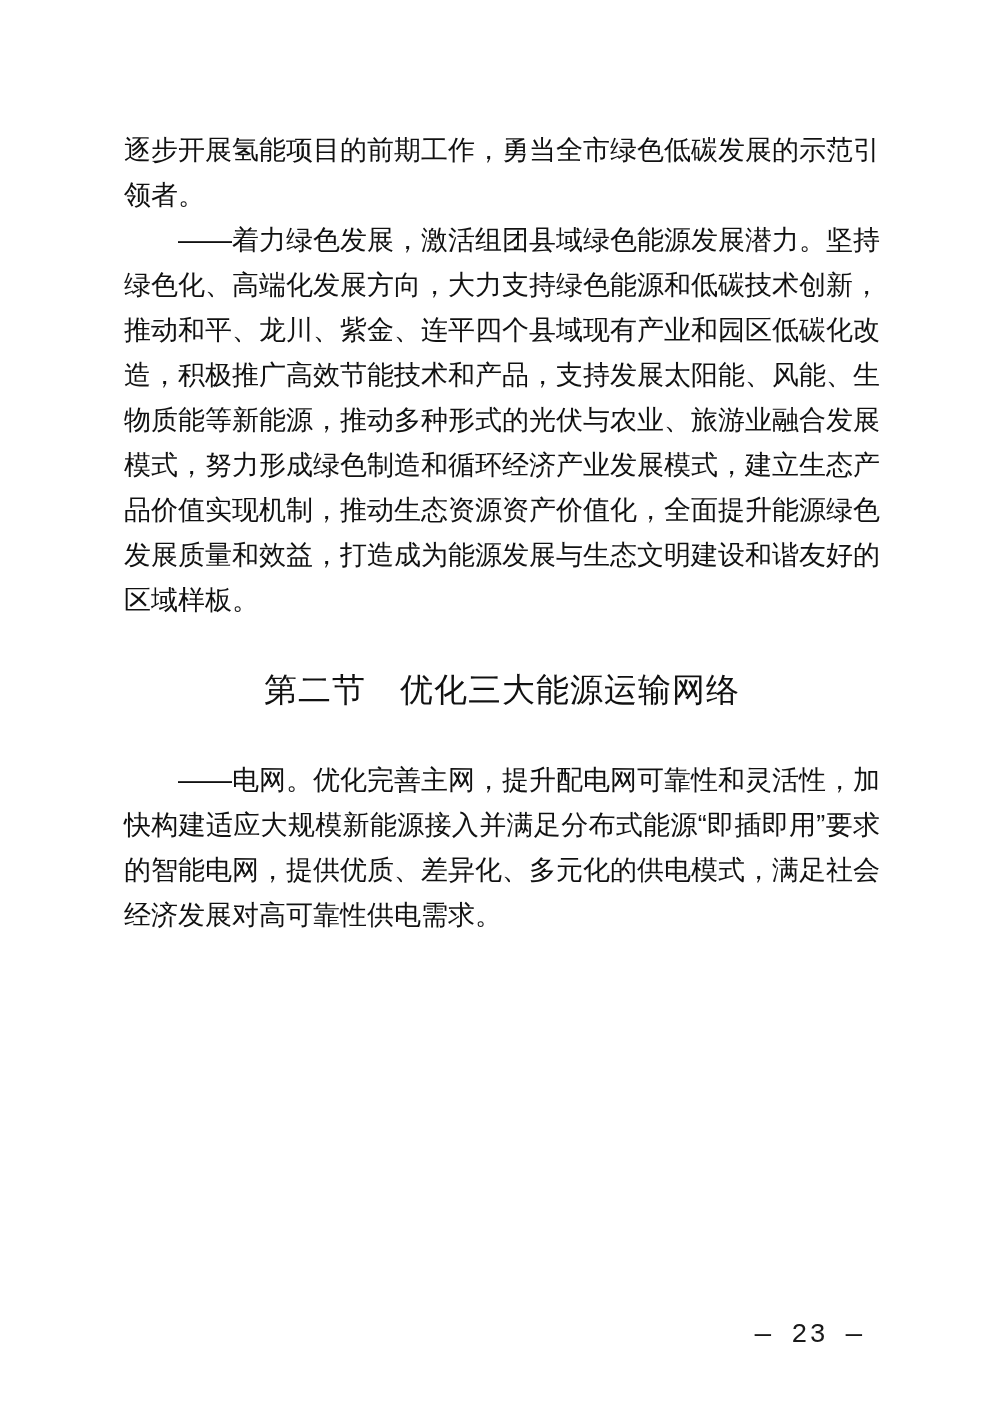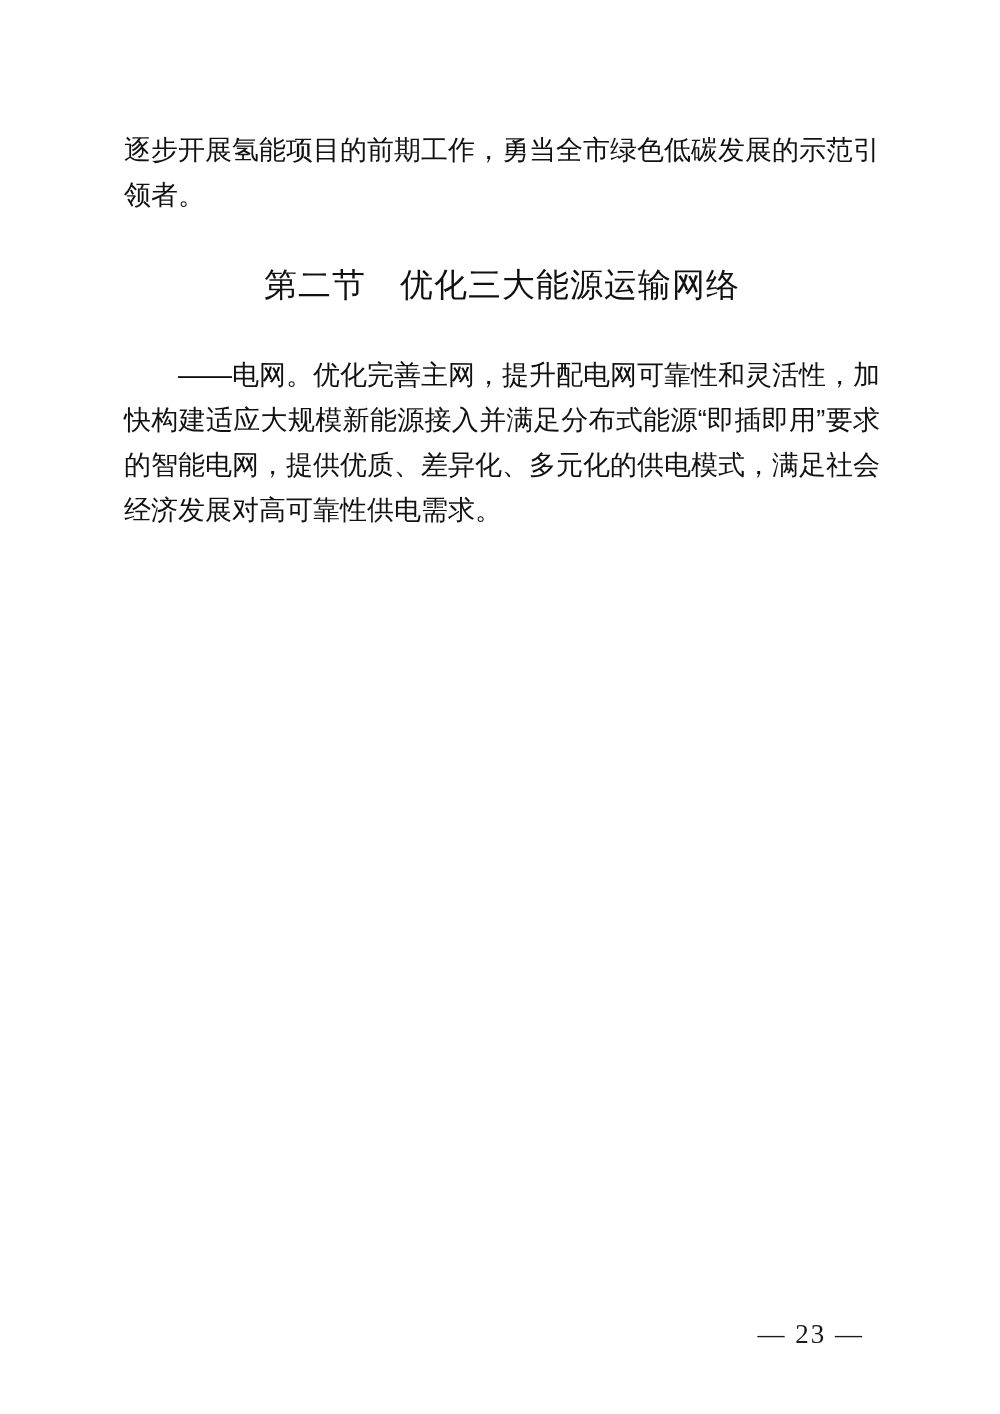--- a/index.html
+++ b/index.html
@@ -39,29 +39,30 @@
     font-size: 33px;
     font-weight: normal;
     line-height: 45px;
     text-align: center;
     letter-spacing: 1px;
   }
   .footer {
     position: absolute;
     right: 136px;
     bottom: 64px;
-    font-family: Liberation Serif, serif;
+    font-family: Liberation Mono, monospace;
     font-size: 27px;
     letter-spacing: 2px;
     color: #1a1a1a;
   }
 </style>
 </head>
 <body>
 
 <div class="page">
   <div class="text-block">
     <p class="para">逐步开展氢能项目的前期工作，勇当全市绿色低碳发展的示范引领者。</p>
+    <p class="para indent">——着力绿色发展，激活组团县域绿色能源发展潜力。坚持绿色化、高端化发展方向，大力支持绿色能源和低碳技术创新，推动和平、龙川、紫金、连平四个县域现有产业和园区低碳化改造，积极推广高效节能技术和产品，支持发展太阳能、风能、生物质能等新能源，推动多种形式的光伏与农业、旅游业融合发展模式，努力形成绿色制造和循环经济产业发展模式，建立生态产品价值实现机制，推动生态资源资产价值化，全面提升能源绿色发展质量和效益，打造成为能源发展与生态文明建设和谐友好的区域样板。</p>
     <h2 class="section-heading">第二节　优化三大能源运输网络</h2>
     <p class="para indent">——电网。优化完善主网，提升配电网可靠性和灵活性，加快构建适应大规模新能源接入并满足分布式能源“即插即用”要求的智能电网，提供优质、差异化、多元化的供电模式，满足社会经济发展对高可靠性供电需求。</p>
   </div>
   <div class="footer">— 23 —</div>
 </div>
 
 </body></html>

